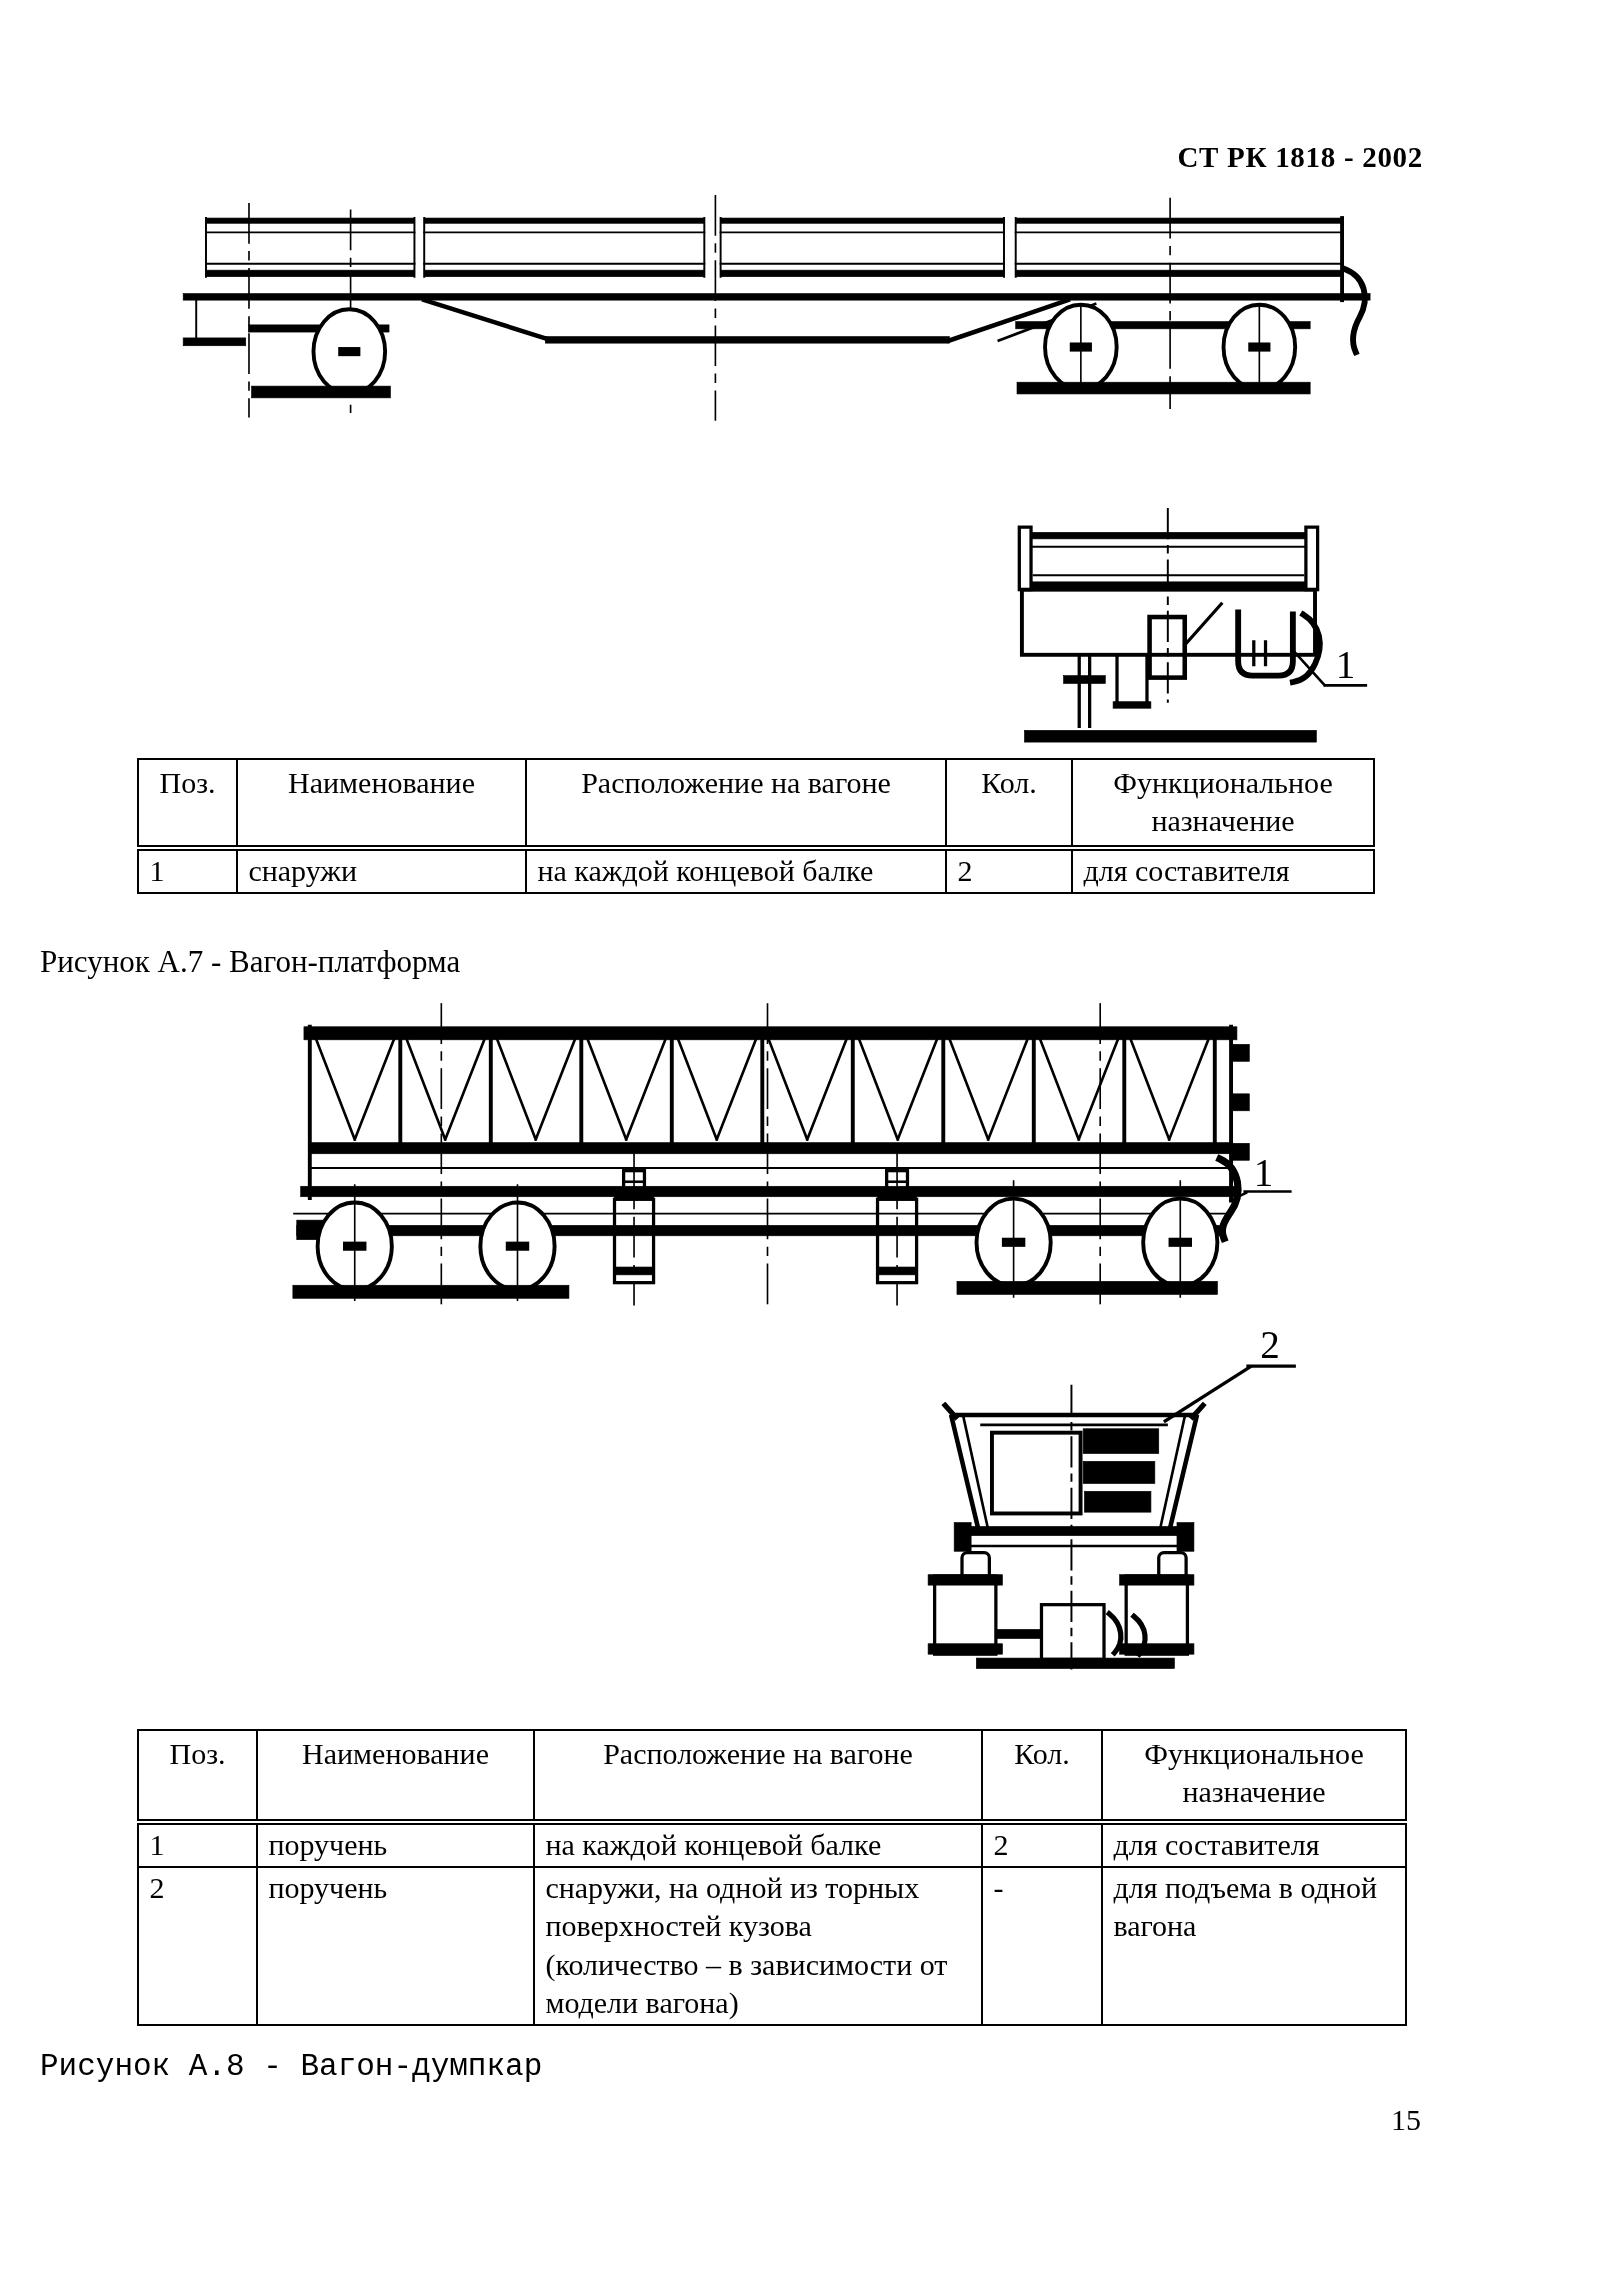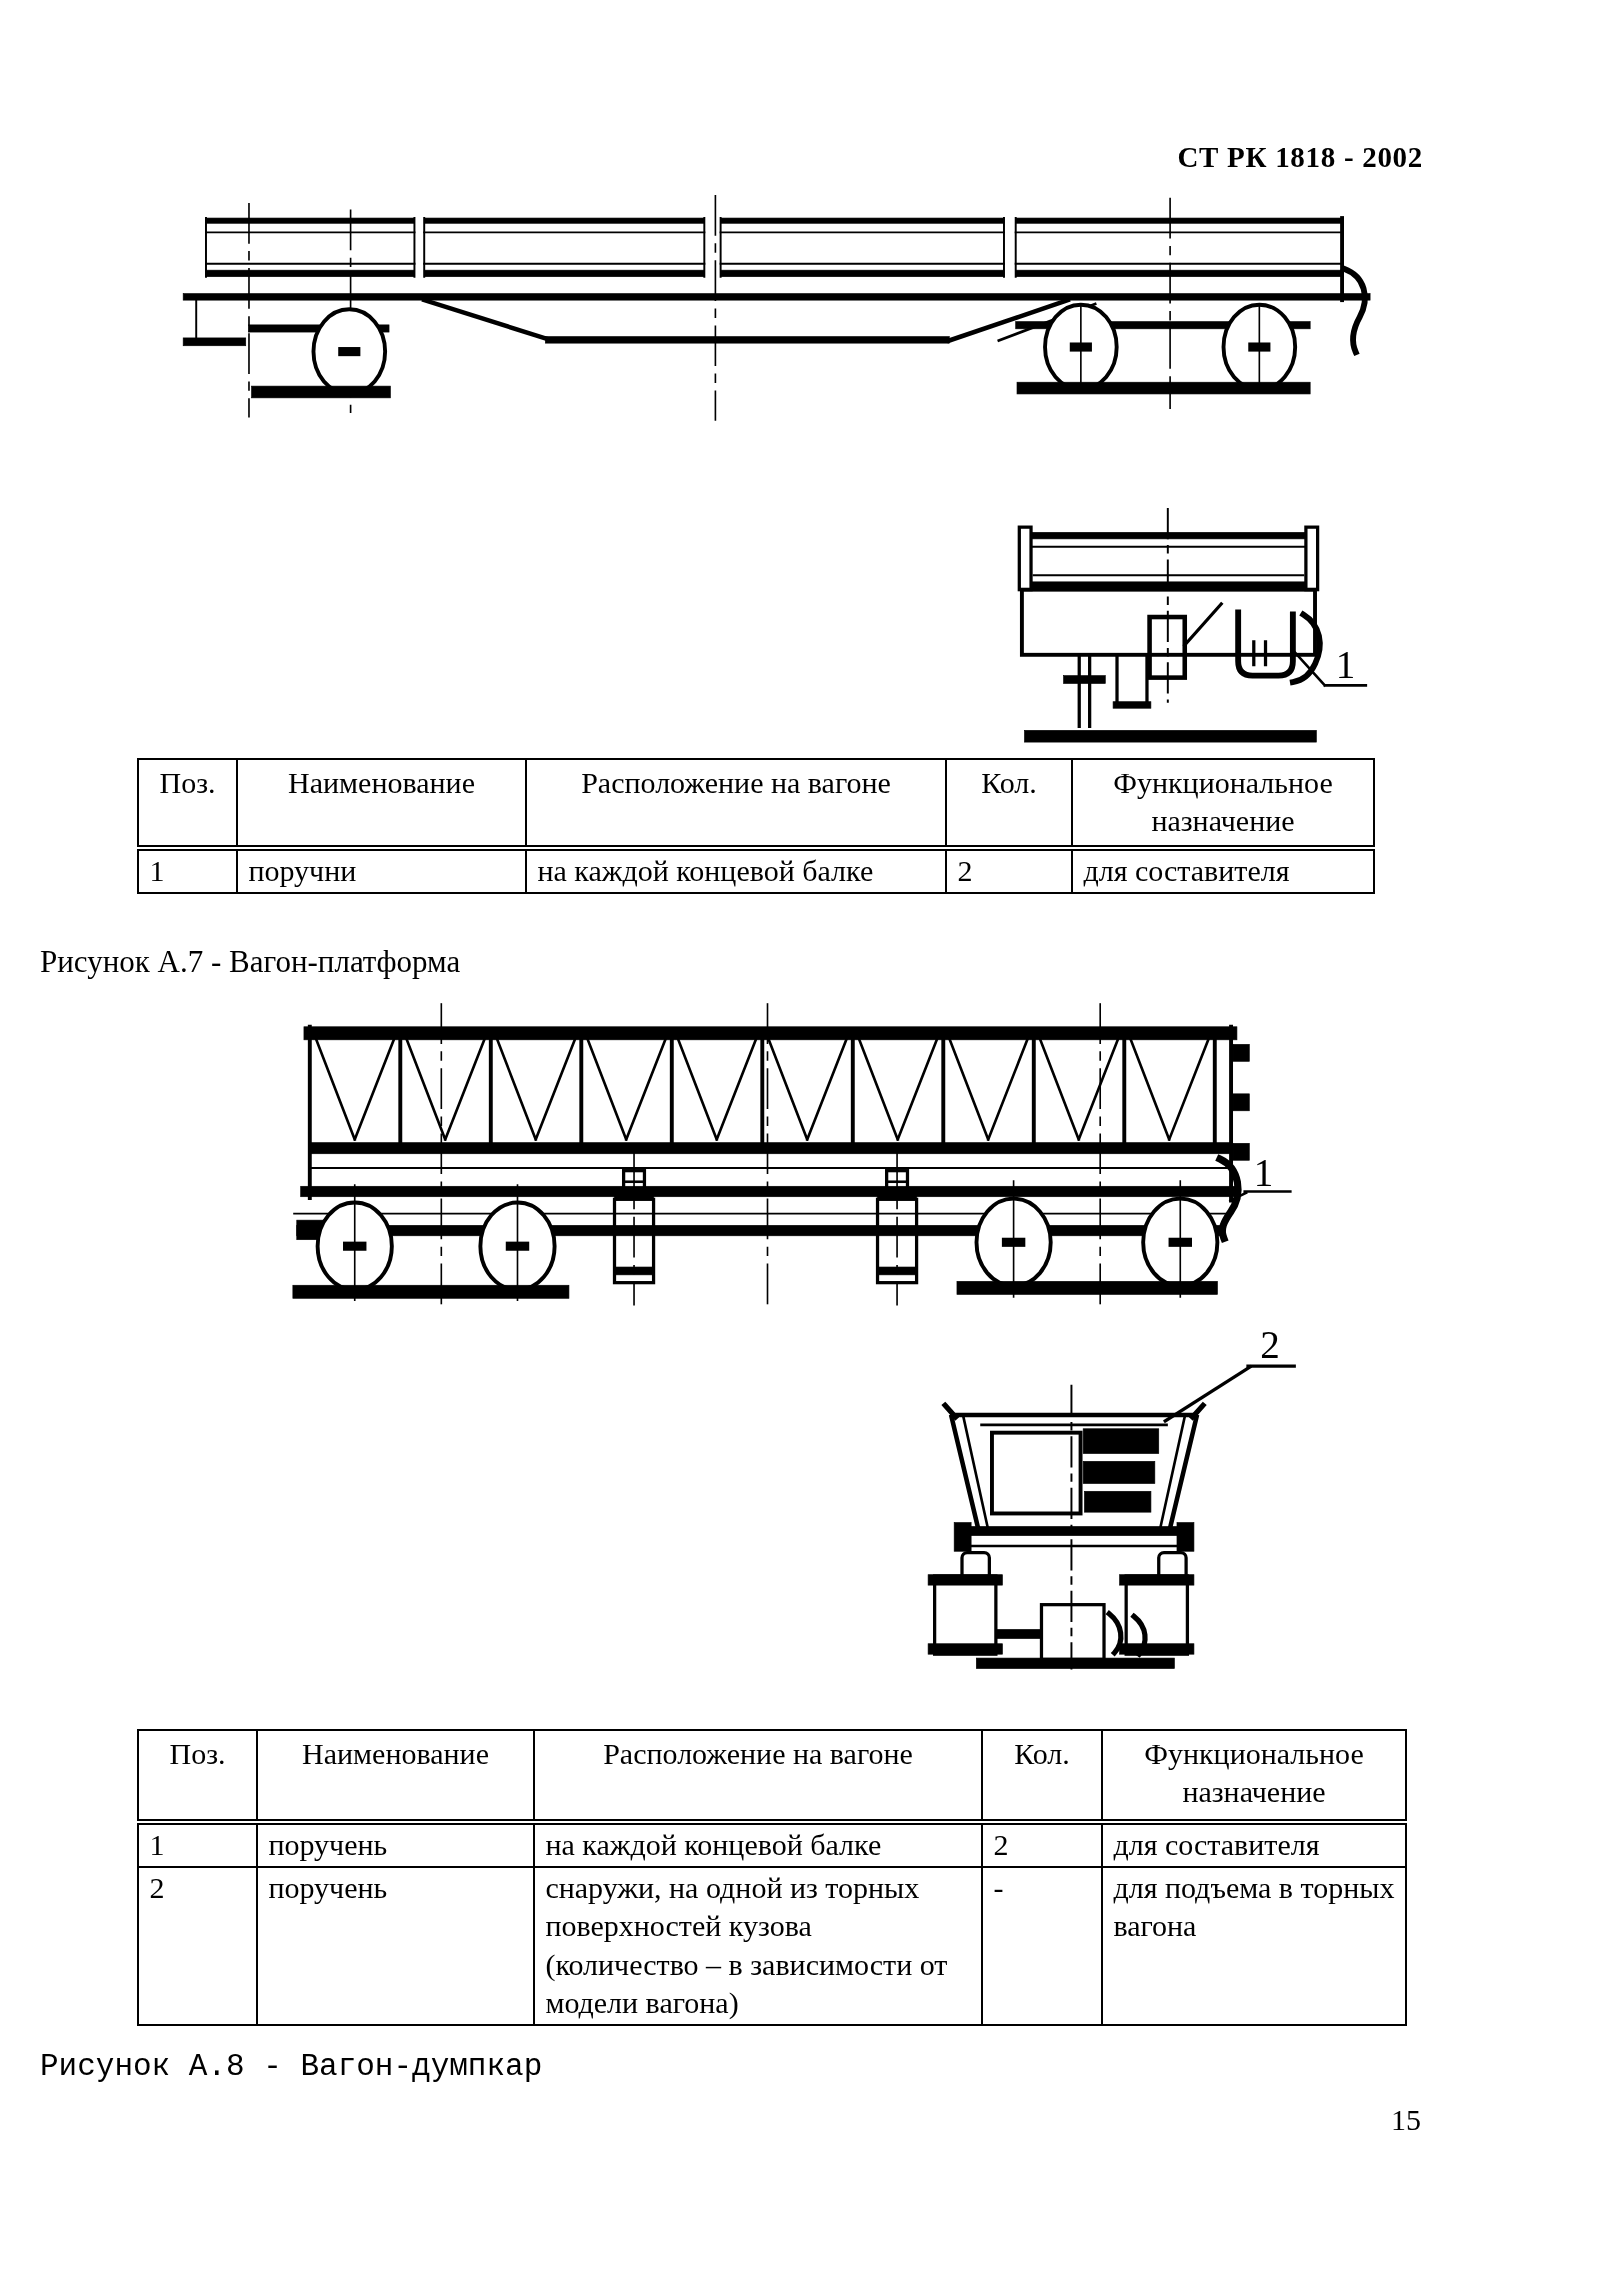--- a/index.html
+++ b/index.html
@@ -156,21 +156,21 @@
       <th>Поз.</th>
       <th>Наименование</th>
       <th>Расположение на вагоне</th>
       <th>Кол.</th>
       <th>Функциональное назначение</th>
     </tr>
   </thead>
   <tbody>
     <tr class="drow1">
       <td>1</td>
-      <td>поручни</td>
+      <td>снаружи</td>
       <td>на каждой концевой балке</td>
       <td>2</td>
       <td>для составителя</td>
     </tr>
   </tbody>
 </table>
 
 <div class="abs caption cap-a7">Рисунок А.7 - Вагон-платформа</div>
 
 <svg class="abs" style="left:274px; top:1004px;" width="1043" height="306" viewBox="0 0 1600 470">
@@ -307,21 +307,21 @@
       <td>поручень</td>
       <td>на каждой концевой балке</td>
       <td>2</td>
       <td>для составителя</td>
     </tr>
     <tr class="drow2 sep">
       <td>2</td>
       <td>поручень</td>
       <td class="just">снаружи, на одной из торных поверхностей кузова (количество – в зависимости от модели вагона)</td>
       <td>-</td>
-      <td class="just">для подъема в торных вагона</td>
+      <td class="just">для подъема в одной вагона</td>
     </tr>
   </tbody>
 </table>
 
 <div class="abs caption cap-a8">Рисунок А.8 - Вагон-думпкар</div>
 
 <div class="abs page-num">15</div>
 
 
 </body></html>

